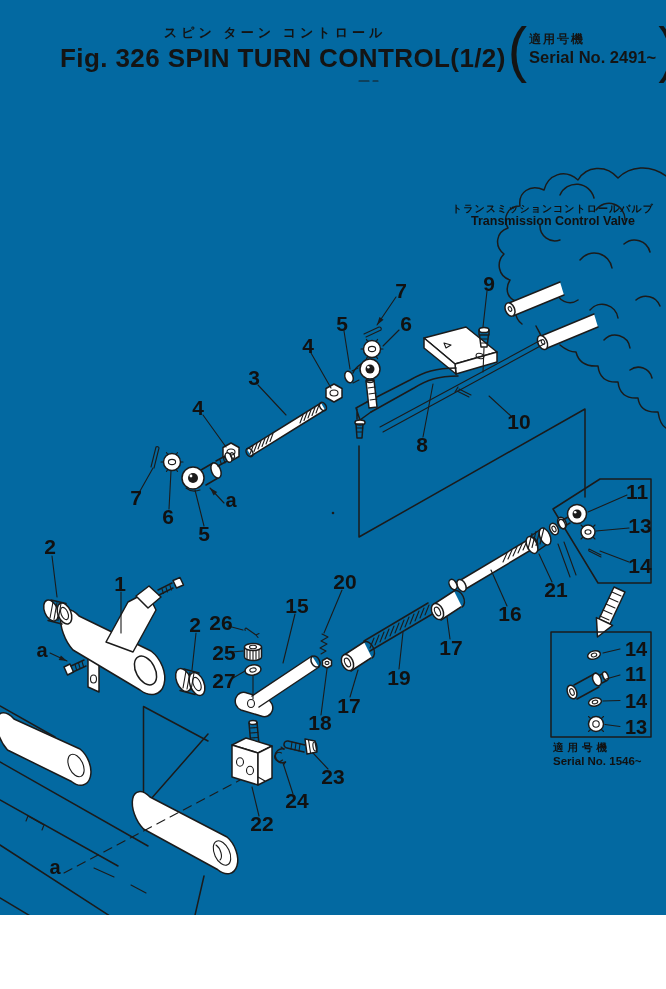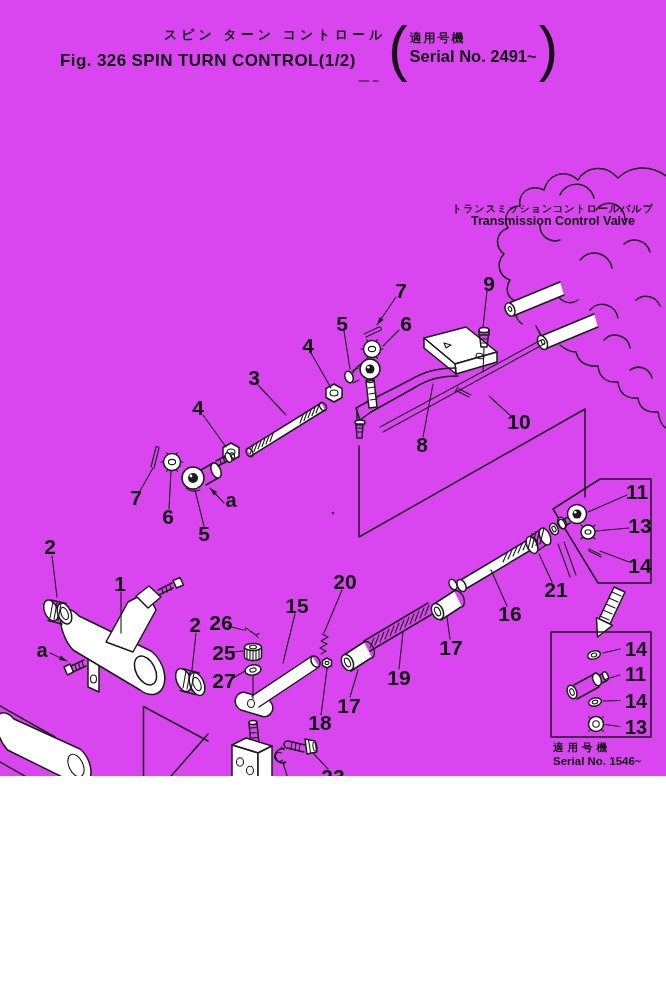--- a/index.html
+++ b/index.html
@@ -1,21 +1,21 @@
 <!DOCTYPE html>
 <html><head>
 <meta charset="utf-8">
 <style>
   html,body{margin:0;padding:0;background:#fff;}
-  .page{position:relative;width:666px;height:776px;background:#d946ef;overflow:hidden;
+  .page{position:relative;width:666px;height:915px;background:#0369a1;overflow:hidden;
         font-family:"Liberation Sans",sans-serif;color:#141414;}
   .header{position:absolute;top:24px;left:60px;display:flex;align-items:center;z-index:5;}
   .title-col{display:flex;flex-direction:column;}
   .title-jp{font-size:13px;font-weight:bold;letter-spacing:4px;margin-left:104px;white-space:nowrap;}
-  .title-en{font-size:17px;font-weight:bold;letter-spacing:0.4px;white-space:nowrap;margin-top:7px;}
+  .title-en{font-size:26px;font-weight:bold;letter-spacing:0.4px;white-space:nowrap;margin-top:1px;}
   .paren{font-size:58px;font-weight:400;transform:scaleY(1.05);line-height:48px;margin:0 2px;}
   .serial-col{display:flex;flex-direction:column;justify-content:center;}
   .serial-jp{font-size:12px;font-weight:bold;letter-spacing:2px;white-space:nowrap;}
   .serial-en{font-size:16.5px;font-weight:bold;white-space:nowrap;}
   svg{position:absolute;top:0;left:0;}
   svg *{vector-effect:none;}
   .ln{fill:none;stroke:#1b1b1b;stroke-width:1.5;stroke-linecap:round;stroke-linejoin:round;}
   .thin{stroke-width:1.1;}
   .fw{fill:#ffffff;}
   .fb{fill:#1b1b1b;stroke:none;}

